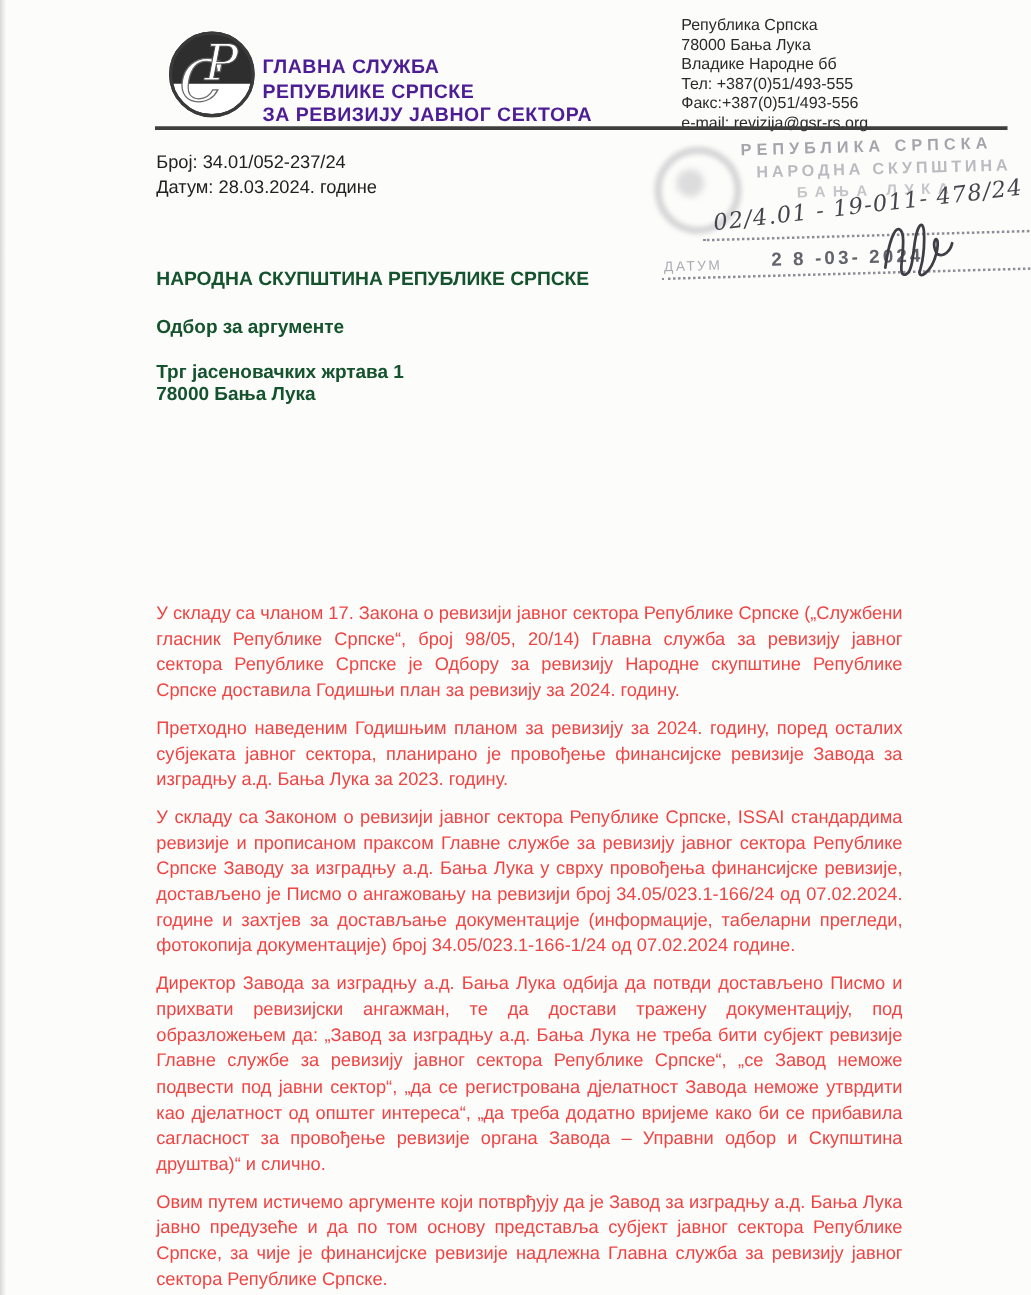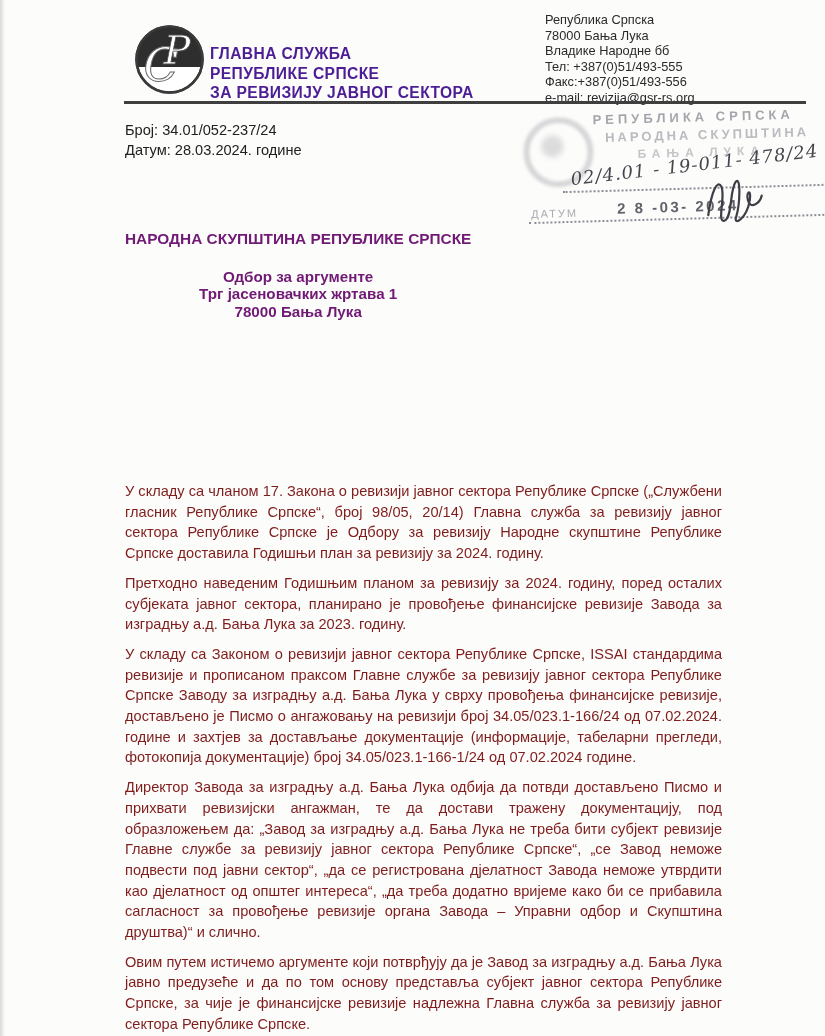--- a/index.html
+++ b/index.html
@@ -43,33 +43,33 @@
     letter-spacing:2px; opacity:.75; }
   .stamp-date { position:absolute; left:88px; bottom:3px; font-size:15px;
     font-weight:bold; letter-spacing:2.5px; color:#63636d; white-space:nowrap; }
   .signature { position:absolute; right:58px; bottom:-16px; }
   .seal { position:absolute; left:-4px; top:4px; width:58px; height:58px;
     border:6px solid rgba(145,145,155,.35); border-radius:50%; filter:blur(1.5px); }
   .seal-inner { position:absolute; left:12px; top:12px; width:22px; height:22px;
     background:rgba(145,145,155,.3); border-radius:50%; filter:blur(2px); }
 
   
-  .recipient { position:absolute; left:125px; top:230px; font-weight:bold; color:#701a75;text-align:center; }
+  .recipient { position:absolute; left:125px; top:215px; font-weight:bold; color:#14532d; }
   .recipient .r1 { font-size:15.4px; }
   .recipient .r2 { font-size:15.2px; margin-top:20px; }
-  .recipient .r3 { font-size:15.2px; }
+  .recipient .r3 { font-size:15.2px; margin-top:19px; }
   .recipient .r4 { font-size:15.2px; margin-top:0px; line-height:19px; }
 
   .subject { position:absolute; left:125px; top:405px; font-weight:bold;
     font-size:15.2px; color:#1d1d1d; }
 
   
   .body-text { position:absolute; left:125px; top:481px; width:597px; }
   .body-text p { margin:0 0 9px 0; text-align:justify; font-size:14.6px;
-    line-height:20.7px; color:#7f1d1d; }
+    line-height:20.7px; color:#ef4444; }
 </style>
 </head>
 <body>
 
 <div class="page">
   <div class="scan-edge"></div>
 
   <div class="logo">
     <svg width="71" height="71" viewBox="0 0 71 71">
       <defs>

